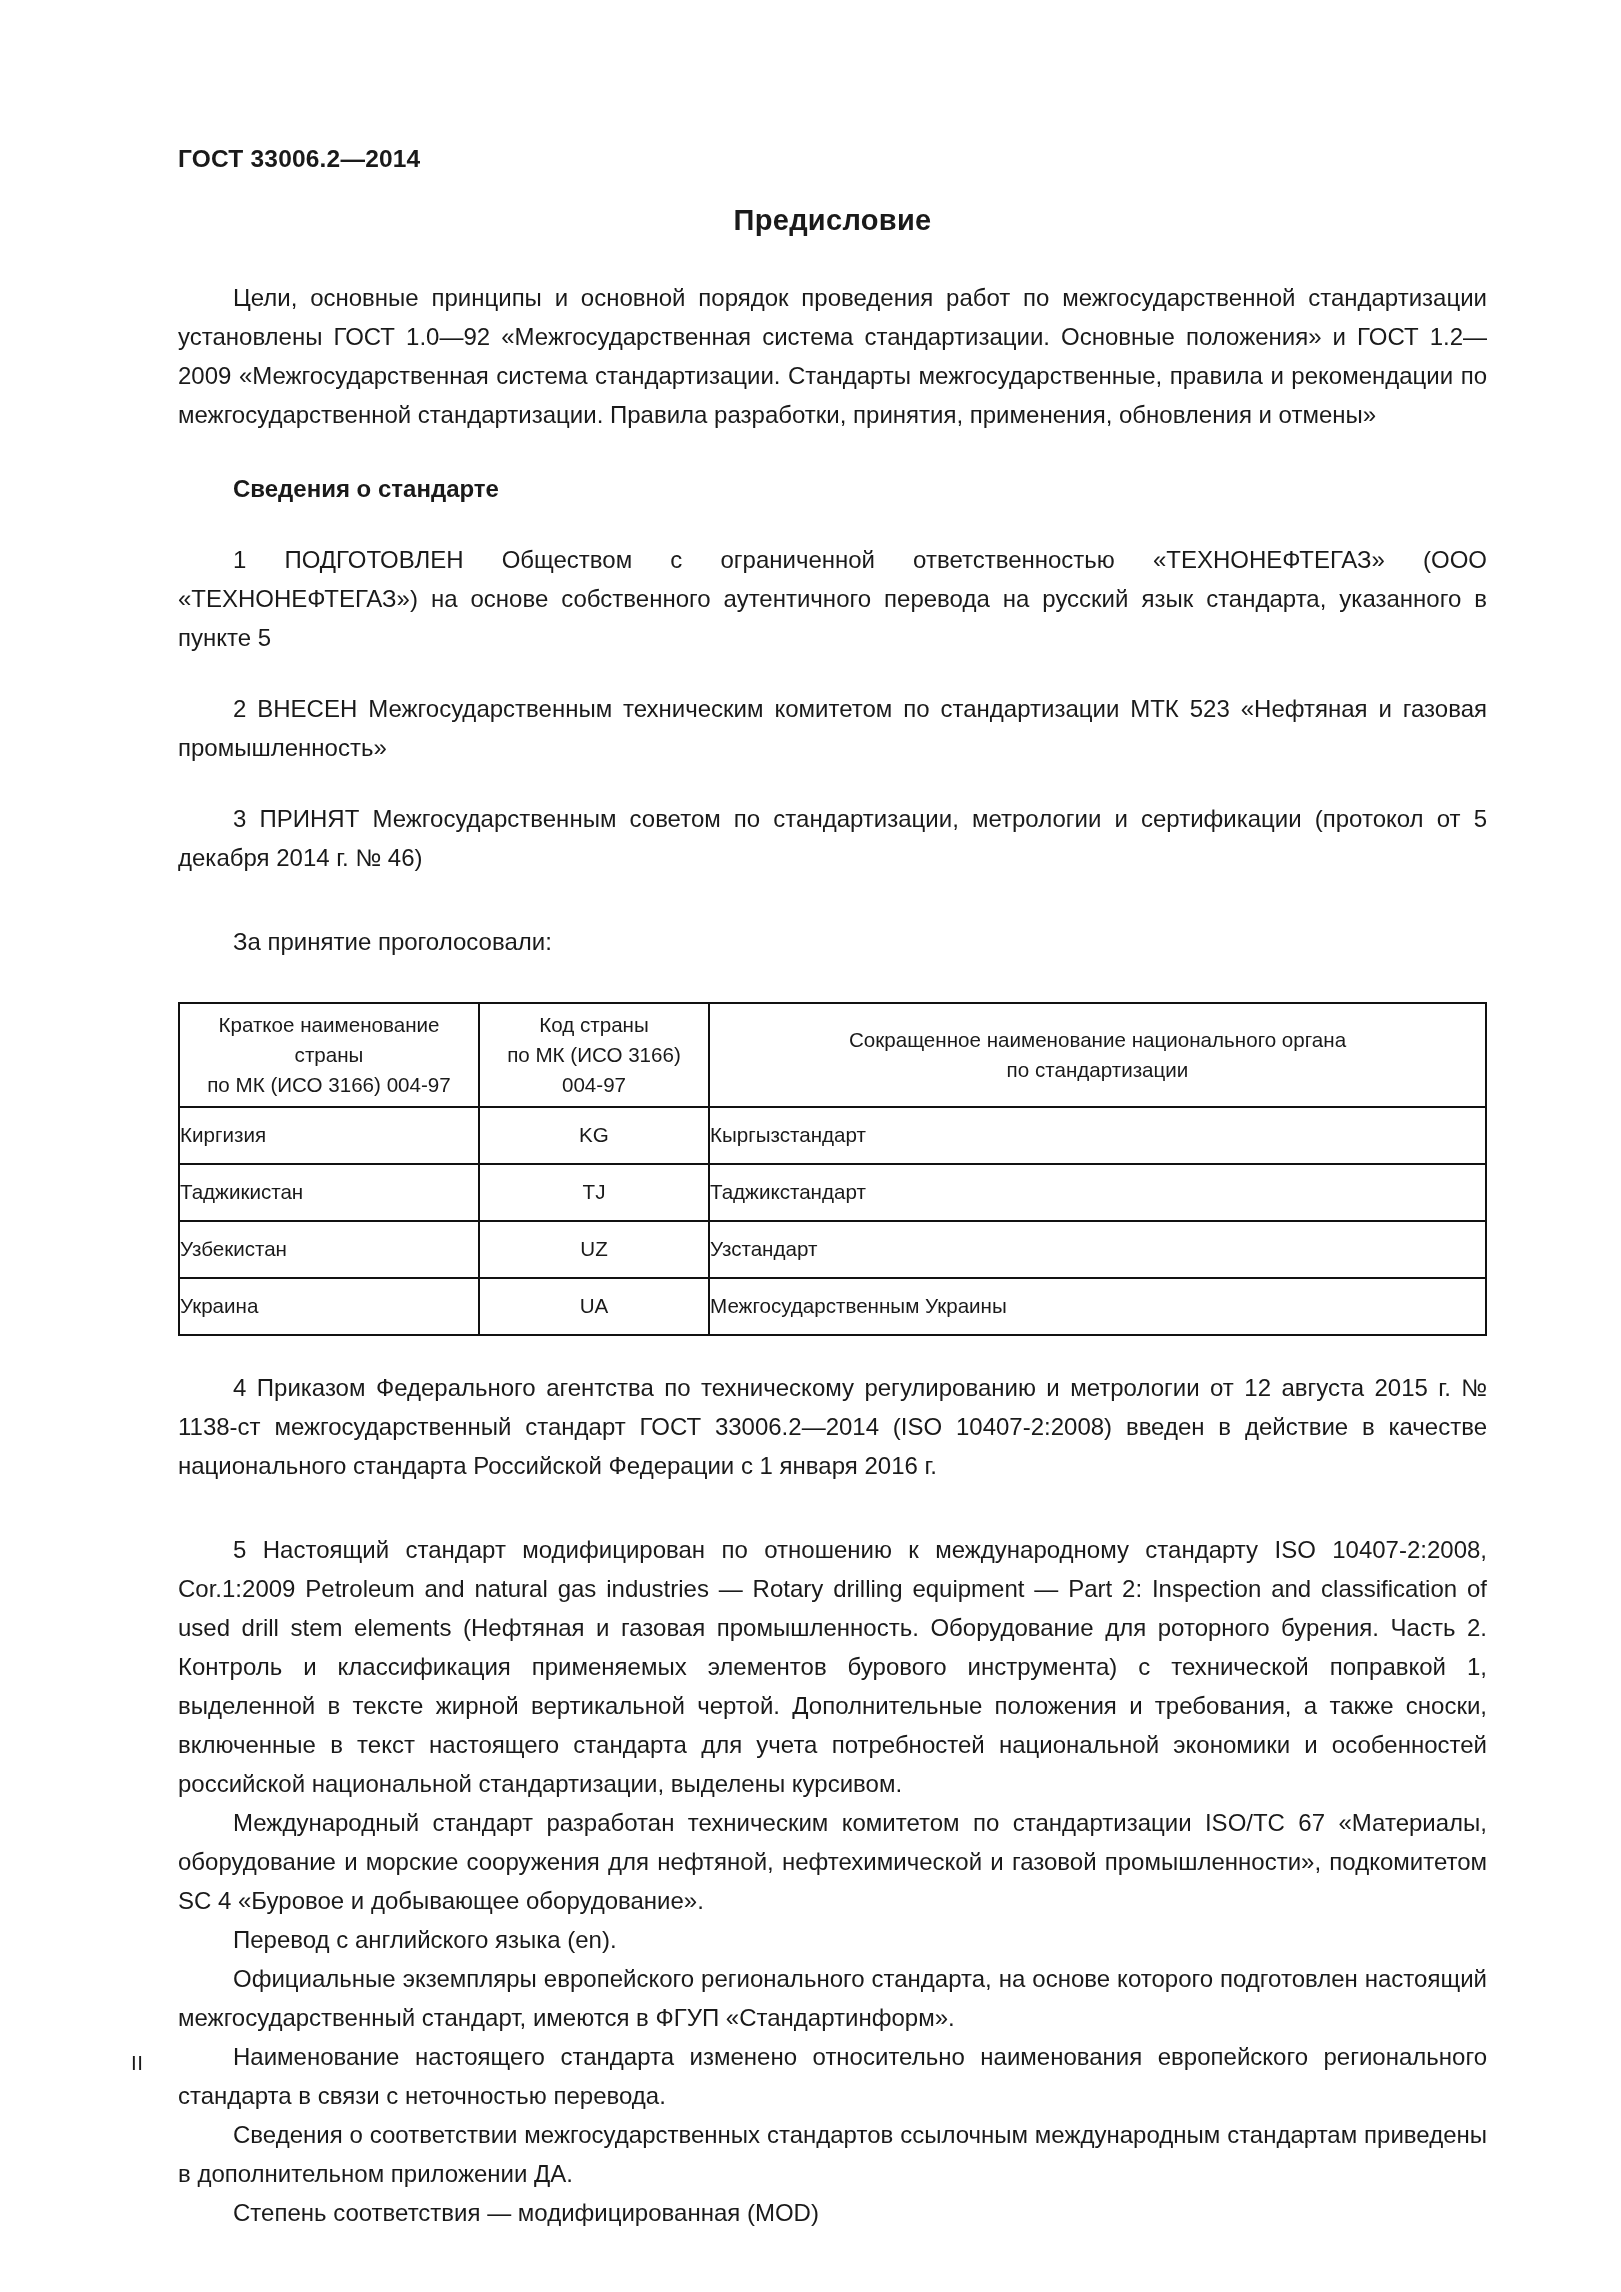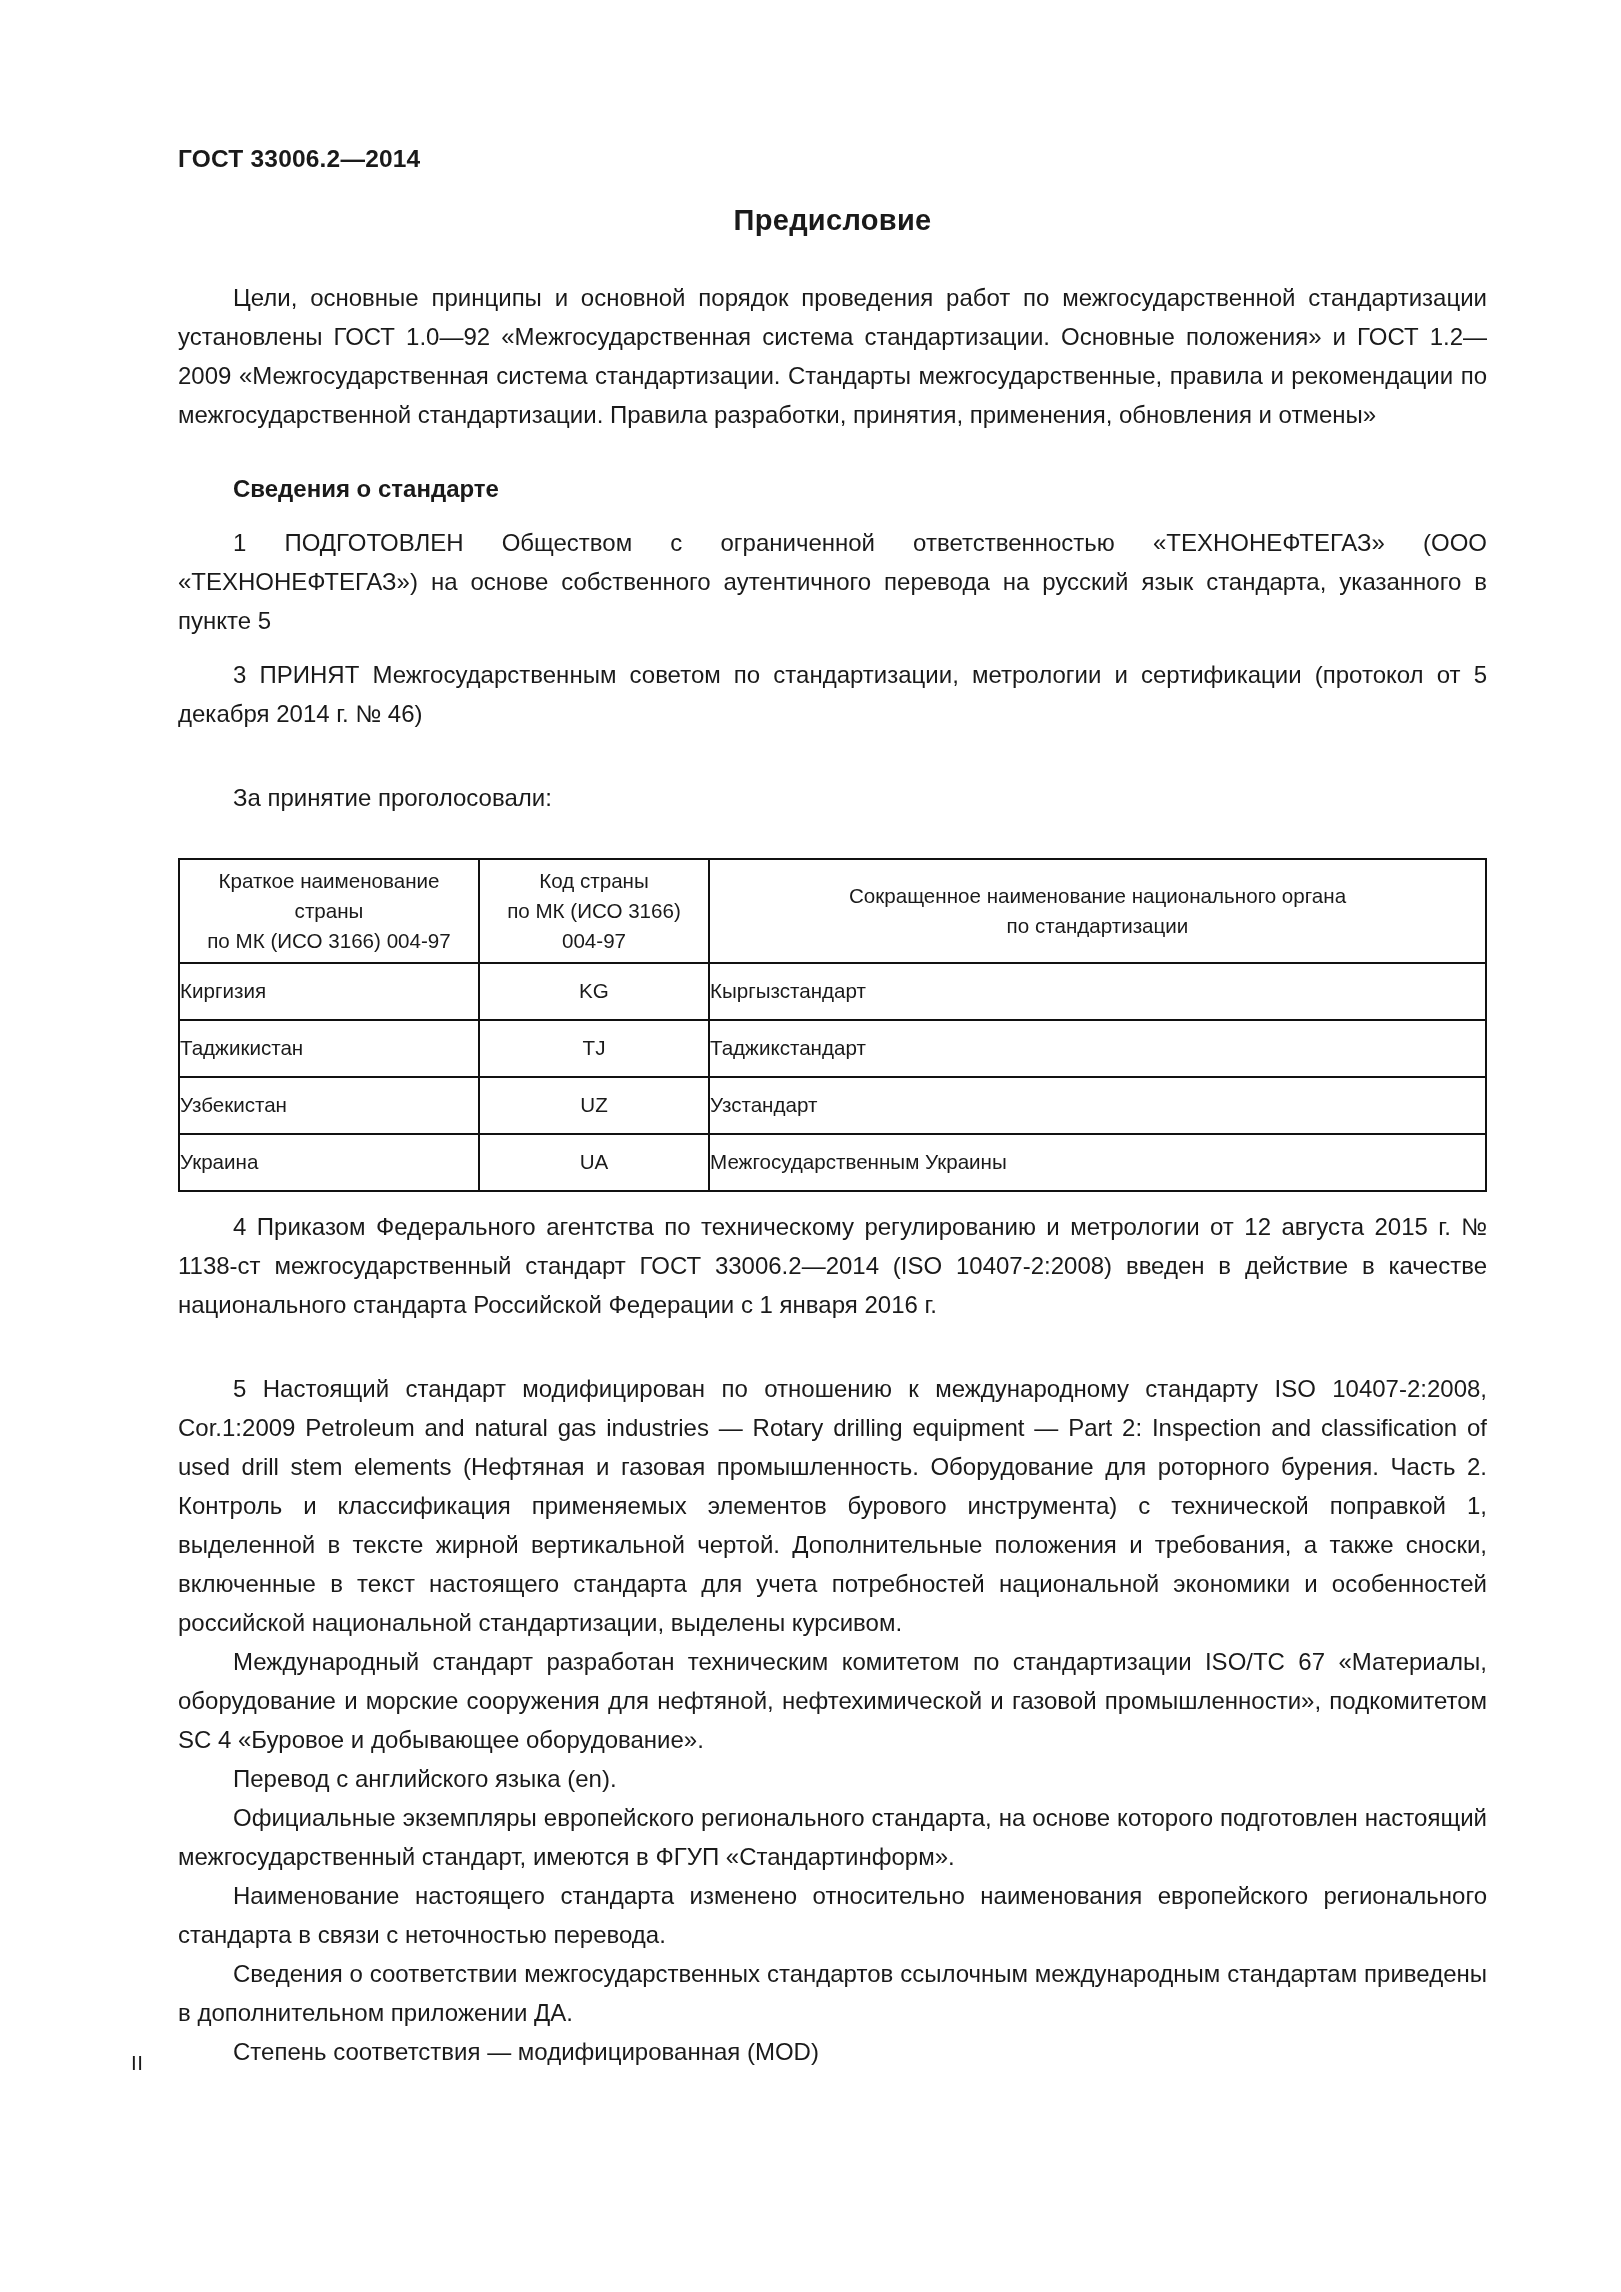--- a/index.html
+++ b/index.html
@@ -48,21 +48,21 @@
 
   p.para {
     margin: 0;
     font-size: 24px;
     line-height: 39px;
     text-align: justify;
     text-justify: inter-word;
     hyphens: manual;
   }
   p.indent { text-indent: 55px; }
-  p.gap-md { margin-top: 15px; }
+  p.gap-md { margin-top: 32px; }
   p.gap-lg { margin-top: 45px; }
 
   .subhead {
     font-size: 24px;
     font-weight: bold;
     margin: 35px 0 0 0;
     text-indent: 55px;
     line-height: 39px;
   }
 
@@ -116,20 +116,21 @@
   <div class="content">
 
     <h1 class="doc-title">Предисловие</h1>
 
     <p class="para indent">Цели, основные принципы и основной порядок проведения работ по межгосударственной стан­дартизации установлены ГОСТ 1.0—92 «Межгосударственная система стандартизации. Основные по­ложения» и ГОСТ 1.2—2009 «Межгосударственная система стандартизации. Стандарты межгосудар­ственные, правила и рекомендации по межгосударственной стандартизации. Правила разработки, принятия, применения, обновления и отмены»</p>
 
     <p class="subhead">Сведения о стандарте</p>
 
     <p class="para indent gap-md">1 ПОДГОТОВЛЕН Обществом с ограниченной ответственностью «ТЕХНОНЕФТЕГАЗ» (ООО «ТЕХНОНЕФТЕГАЗ») на основе собственного аутентичного перевода на русский язык стандарта, ука­занного в пункте 5</p>
 
+    <p class="para indent gap-md">2 ВНЕСЕН Межгосударственным техническим комитетом по стандартизации МТК 523 «Нефтяная и газовая промышленность»</p>
 
     <p class="para indent gap-md">3 ПРИНЯТ Межгосударственным советом по стандартизации, метрологии и сертификации (про­токол от 5 декабря 2014 г. № 46)</p>
 
     <p class="para indent gap-lg">За принятие проголосовали:</p>
 
     <table class="vote-table">
       <colgroup>
         <col class="col-a">
           <col class="col-b">
           <col class="col-c">

